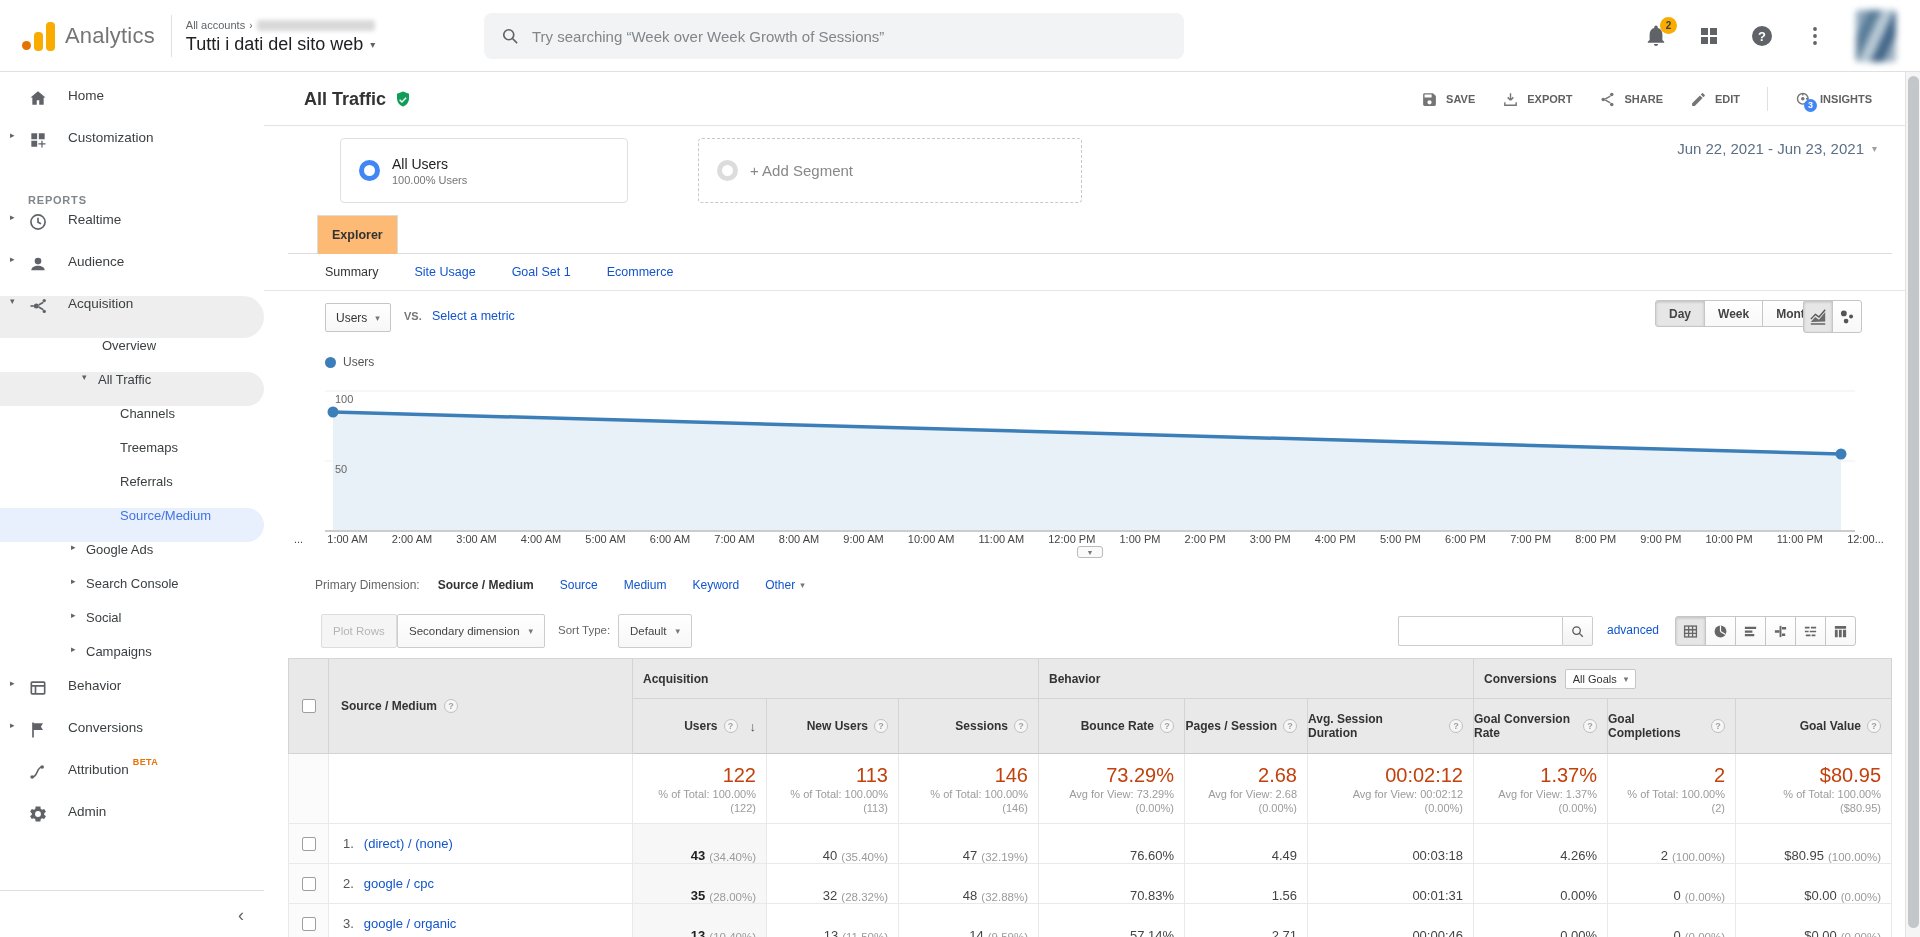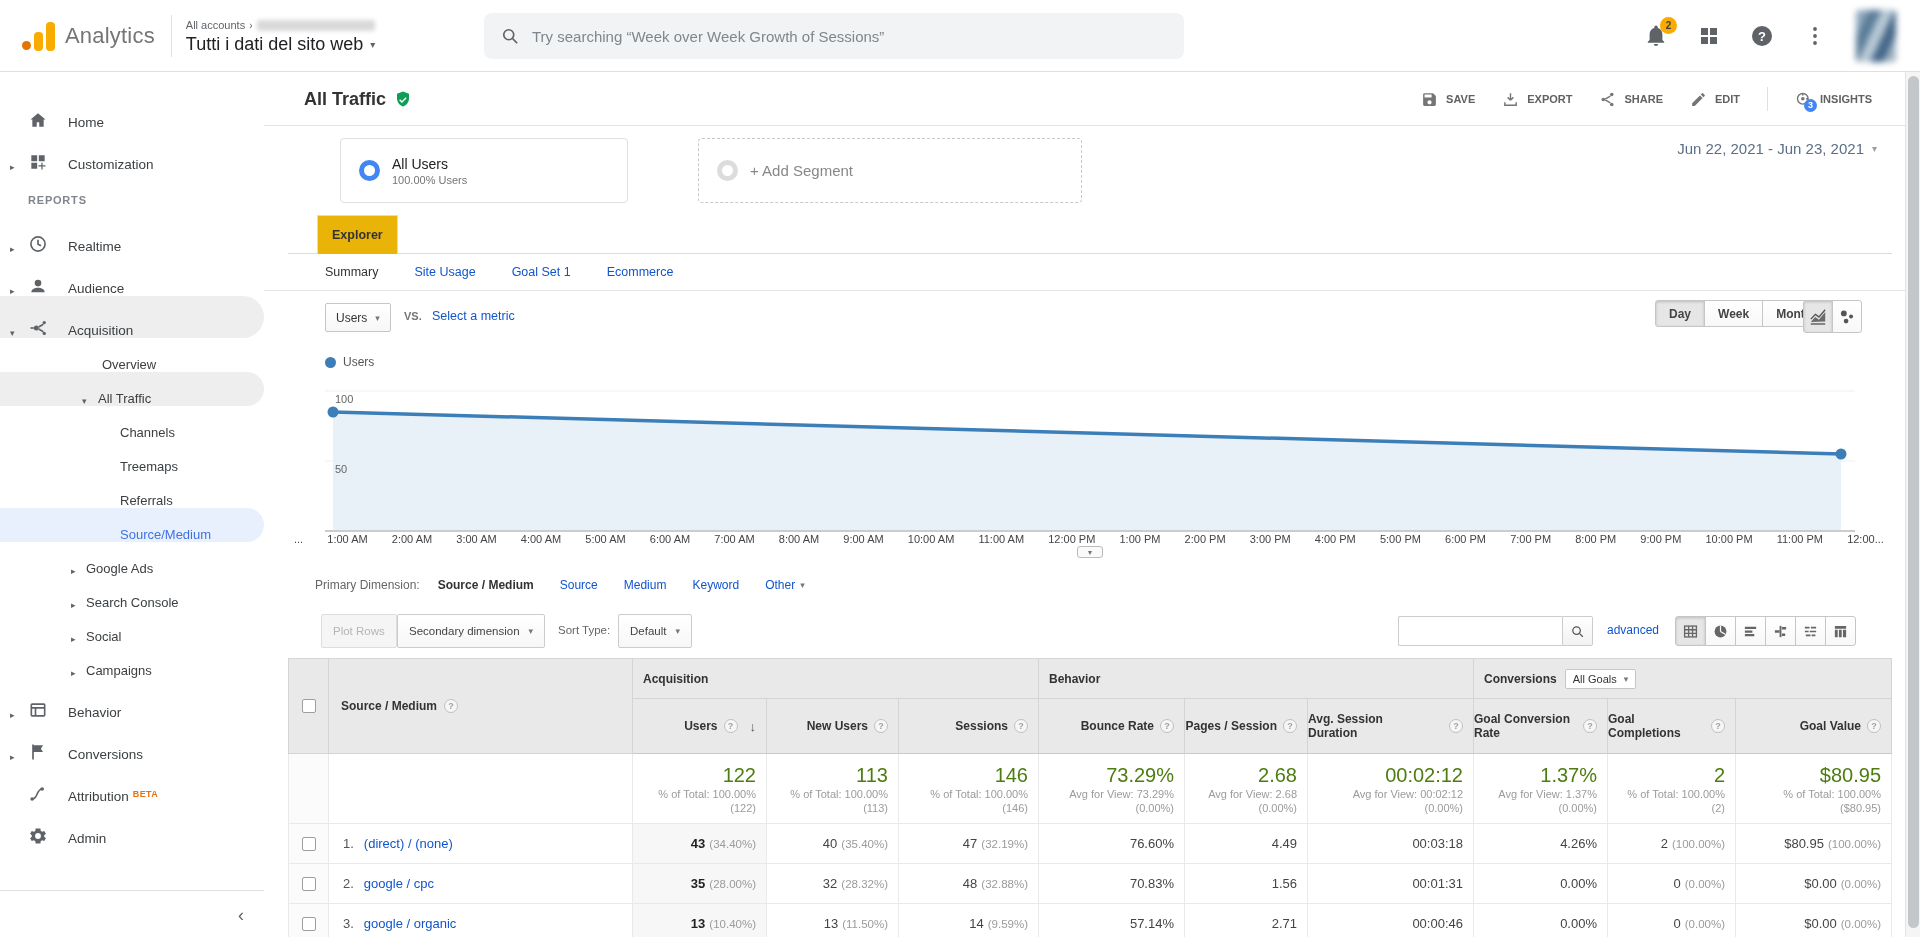--- a/index.html
+++ b/index.html
@@ -31,21 +31,21 @@
   .h-icon{width:24px;height:24px;color:#5f6368;position:relative;cursor:pointer;margin-right:29px}
   .h-badge{position:absolute;top:-7px;right:-9px;background:#f9ab00;color:#3c4043;font-size:10px;font-weight:bold;
     width:17px;height:17px;border-radius:50%;display:flex;align-items:center;justify-content:center}
   .avatar{width:40px;height:52px;border-radius:4px;margin-right:24px;cursor:pointer;
     background:linear-gradient(115deg,#8ea8bd 0 20%,#5b7d99 20% 40%,#b7c8d4 40% 60%,#46688a 60% 80%,#9fb3c2 80%);
     filter:blur(3px)}
 
   
   #sidebar{position:absolute;left:0;top:72px;width:264px;height:865px;background:#fff;overflow:hidden}
   #sidebar-nav{padding-top:16px}
-  .nav-row{position:relative;display:flex;align-items:flex-end;cursor:pointer;color:#3c4043}
+  .nav-row{position:relative;display:flex;align-items:flex-start;cursor:pointer;color:#3c4043}
   .nav-row.top{height:42px;font-size:13.5px;padding-left:68px}
   .nav-row.sub1{height:34px;font-size:13px;padding-left:102px}
   .nav-row.sub1.has-caret{padding-left:98px}
   .nav-row.sub2{height:34px;font-size:13px;padding-left:120px}
   .nav-row.sub1b{height:34px;font-size:13px;padding-left:86px}
   .nav-section{height:40px;display:flex;align-items:flex-end;padding:0 0 6px 28px;font-size:11px;
     letter-spacing:.8px;color:#80868b;font-weight:bold}
   .nav-icon{position:absolute;left:28px;width:20px;height:20px;color:#5f6368}
   .nav-caret{position:absolute;font-size:9px;color:#5f6368}
   .top .nav-caret{left:10px}
@@ -79,21 +79,21 @@
   .seg-card{position:absolute;top:66px;height:65px;background:#fff;border:1px solid #e0e0e0;border-radius:4px;
     display:flex;align-items:center;cursor:pointer}
   .seg-card.all-users{left:76px;width:288px}
   .seg-card.add{left:434px;width:384px;border:1px dashed #c8c8c8}
   .seg-ring{width:21px;height:21px;border-radius:50%;border:5px solid #4285f4;margin:0 12px 0 18px;flex:none}
   .seg-card.add .seg-ring{border-color:#dcdcdc}
   .seg-title{font-size:14px;color:#222}
   .seg-sub{font-size:11px;color:#757575;margin-top:2px}
   .seg-add-label{font-size:15px;color:#888}
 
-  .explorer-tab{position:absolute;left:53px;top:143px;height:39px;padding:0 14px;background:#eab308;
+  .explorer-tab{position:absolute;left:53px;top:143px;height:39px;padding:0 14px;background:#fdba74;
     border:1px solid #dcdcdc;border-bottom:none;display:flex;align-items:center;font-size:12.5px;font-weight:bold;
     color:#333;z-index:2;cursor:pointer}
   .tabline{position:absolute;left:24px;right:13px;top:181px;height:1px;background:#dcdcdc;z-index:1}
   .subtabs{position:absolute;left:61px;top:182px;height:36px;display:flex;align-items:center;gap:36px;font-size:12.5px}
   .subtab{cursor:pointer;color:#15c}
   .subtab.active{color:#333}
   .subtabs-border{position:absolute;left:0;right:0;top:218px;height:1px;background:#e4e4e4}
 
   .metric-row{position:absolute;left:0;top:218px;width:100%;height:55px}
   .dd-box{display:inline-flex;align-items:center;gap:8px;height:29px;padding:0 10px;border:1px solid #c6c6c6;
@@ -166,27 +166,27 @@
     font-size:9px;display:inline-flex;align-items:center;justify-content:center;flex:none;cursor:pointer}
   .sortarrow{font-size:13px;color:#555;margin-left:6px;cursor:pointer}
   .goal-select{background:#fff;border:1px solid #c6c6c6;border-radius:2px;font-size:11px;font-weight:normal;
     padding:3px 7px;display:inline-flex;align-items:center;gap:7px;cursor:pointer}
   .trow{display:grid;border-bottom:1px solid #e9e9e9}
   .tcell,.dcell{border-right:1px solid #e9e9e9;text-align:right;padding-right:10px}
   .trow .chk{display:flex;align-items:center;justify-content:center;border-left:1px solid #e9e9e9;
     border-right:1px solid #e9e9e9;background:#fbfbfb}
   .totals{height:70px}
   .totals .tcell{padding-top:9px}
-  .tval{font-size:20px;color:#4d7c0f;line-height:24px}
+  .tval{font-size:20px;color:#c2410c;line-height:24px}
   .tsub{font-size:11px;color:#9b9b9b;line-height:14px}
   .data-row{height:40px}
   .dimcell{display:flex;align-items:center;gap:10px;padding-left:14px;border-right:1px solid #e9e9e9;font-size:13px}
   .rownum{color:#555}
   .rowlink{color:#15c;cursor:pointer;text-decoration:none}
-  .dcell{display:flex;align-items:center;justify-content:flex-end;font-size:13px;color:#444;gap:4px}
+  .dcell{display:flex;align-items:flex-end;justify-content:flex-end;font-size:13px;color:#444;gap:4px}
   .dcell.sorted{background:#f7f7f7}
   .dcell.sorted .v{font-weight:bold;color:#222}
   .dcell .p{font-size:11.5px;color:#9b9b9b}
   .cb{width:14px;height:14px;border:1px solid #9e9e9e;border-radius:2px;background:#fff;cursor:pointer;display:inline-block}
 
   
   #v-scrollbar{position:absolute;right:0;top:72px;width:15px;height:865px;background:#f5f5f5;border-left:1px solid #e3e3e3}
   #v-thumb{position:absolute;left:2px;top:4px;width:11px;height:852px;background:#c4c7ca;border-radius:6px}
 </style>
 </head>

